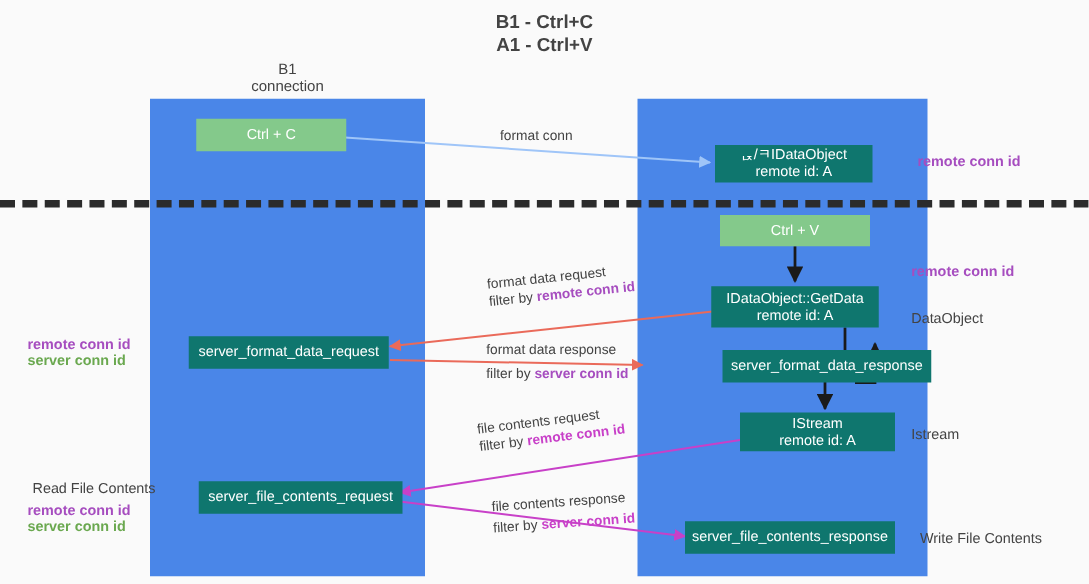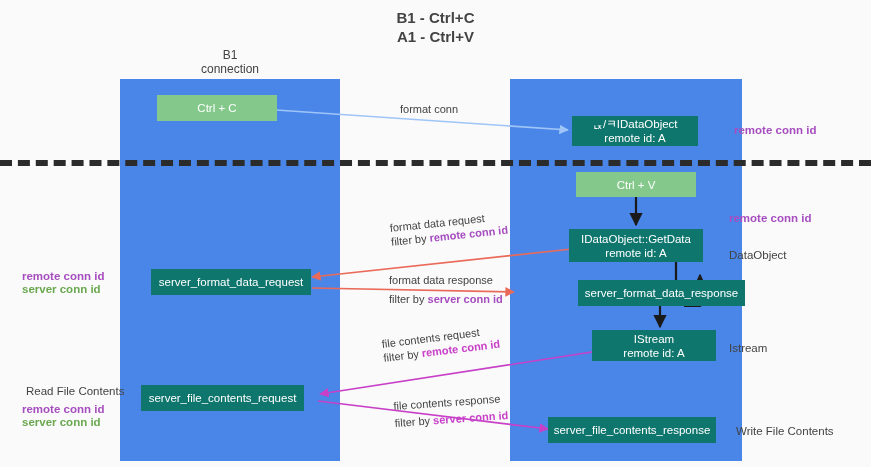--- a/index.html
+++ b/index.html
@@ -162,21 +162,21 @@
 
   <div class="nodebox orange" style="left:542px; top:280px; width:167px; height:26px;margin-left:36px;">
     <span class="l1">server_format_data_response</span>
   </div>
 
   <div class="nodebox orange" style="left:592px; top:330px; width:124px; height:31px;">
     <span class="l1">IStream</span>
     <span class="l2">remote id: A</span>
   </div>
 
-  <div class="nodebox orange" style="left:141px; top:385px; width:163px; height:26px;">
+  <div class="nodebox orange" style="left:159px; top:385px; width:163px; height:26px;">
     <span class="l1">server_file_contents_request</span>
   </div>
 
   <div class="nodebox orange" style="left:548px; top:417px; width:168px; height:26px;">
     <span class="l1">server_file_contents_response</span>
   </div>
 
   <div class="annot" style="left:400px; top:102px;">
     <span>format conn</span>
   </div>

